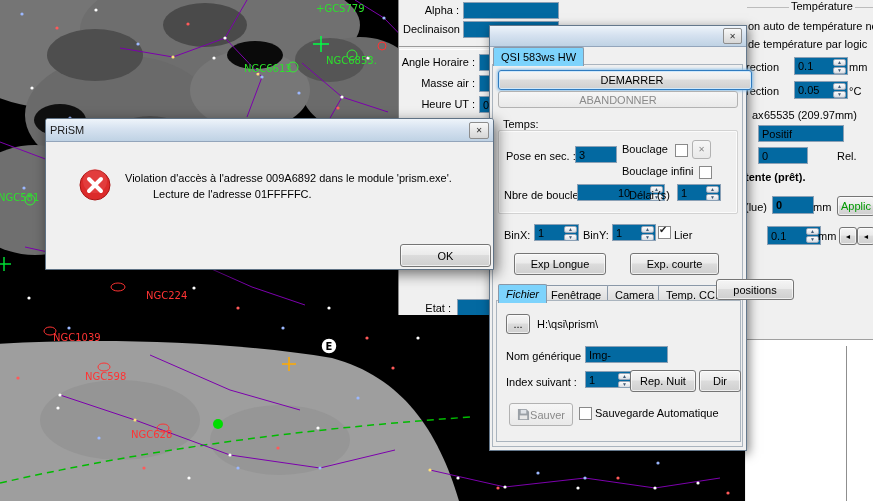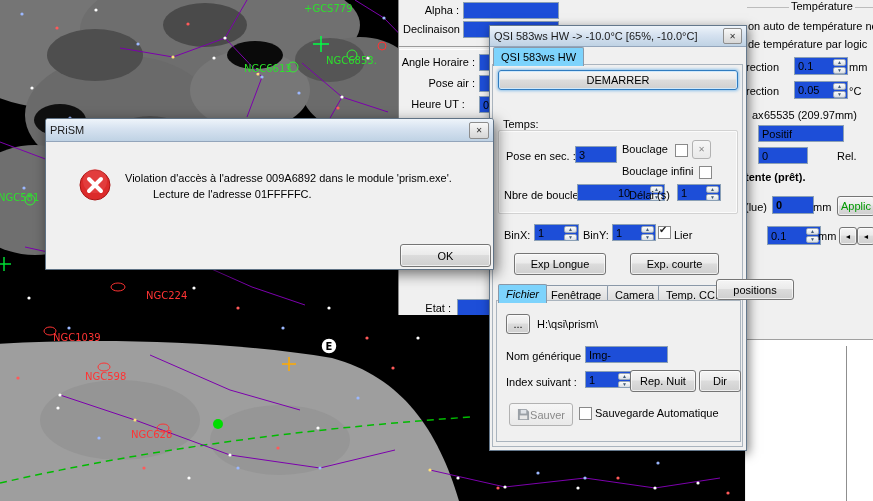--- a/index.html
+++ b/index.html
@@ -1,26 +1,26 @@
 <!DOCTYPE html>
 <html><head>
 <meta charset="utf-8">
 <style>
   html,body{margin:0;padding:0;background:#222;}
   #screen{position:relative;width:873px;height:501px;overflow:hidden;background:#000;
           font-family:"Liberation Sans",sans-serif;font-size:11px;color:#000;}
   
   .lbl{position:absolute;white-space:nowrap;line-height:13px;}
-  .field{position:absolute;background:#1d4ed8;border:1px solid #8ba0b5;display:flex;align-items:center;
+  .field{position:absolute;background:#0369a1;border:1px solid #8ba0b5;display:flex;align-items:center;
          padding:0 3px;overflow:hidden;white-space:nowrap;}
   .btn{position:absolute;display:flex;align-items:center;justify-content:center;cursor:default;
        background:linear-gradient(#f5f5f5,#ebebeb 45%,#dcdcdc 50%,#cfcfcf);
        border:1px solid #757575;border-radius:3px;box-shadow:inset 0 0 0 1px rgba(255,255,255,.65);
        white-space:nowrap;}
-  .btn.default{border-color:#2f7bbf;box-shadow:0 0 3px 1px #8fc2ea,inset 0 0 0 1px #cfe8fb;}
+  .btn.default{border-color:#2f7bbf;box-shadow:0 0 3px 1px #8fc2ea,inset 0 0 0 1px #cfe8fb;padding-left:14px;}
   .btn.disabled{color:#8a8a8a;background:linear-gradient(#f6f6f6,#e9e9e9);border-color:#b2b2b2;box-shadow:none;}
   .cb{position:absolute;width:11px;height:11px;background:#fff;border:1px solid #898989;}
   .cb span{position:absolute;left:0px;top:-3px;font-size:10px;color:#222;}
   .spin .arrows{position:absolute;right:1px;top:1px;bottom:1px;width:13px;display:flex;flex-direction:column;gap:1px;}
   .ar{flex:1;display:flex;align-items:center;justify-content:center;font-size:5px;color:#3f5a77;
       background:linear-gradient(#fdfdfd,#d9dee4);border:1px solid #98a6b8;border-radius:2px;line-height:5px;}
   .titlebar{position:absolute;left:0;top:0;right:0;height:20px;display:flex;align-items:center;padding:0 4px;
       background:linear-gradient(#eef4fa,#d6e2f0 45%,#bfd2e4);border-bottom:1px solid #93a5bb;color:#1a1a1a;}
   .close{width:17px;height:14px;margin-left:auto;display:flex;align-items:center;justify-content:center;
       background:linear-gradient(#f8f8f8,#d6d6d6);border:1px solid #8d8d8d;border-radius:2px;font-size:8px;color:#333;}
@@ -185,42 +185,42 @@
           <ellipse cx="50" cy="331" rx="6" ry="4" fill="none" stroke="#ff3333" stroke-width="1"></ellipse>
           <ellipse cx="104" cy="367" rx="6" ry="4" fill="none" stroke="#ff3333" stroke-width="1"></ellipse>
           <ellipse cx="163" cy="428" rx="6" ry="4" fill="none" stroke="#ff3333" stroke-width="1"></ellipse>
           <ellipse cx="293" cy="67" rx="5" ry="5" fill="none" stroke="#33ee33" stroke-width="1"></ellipse>
           <ellipse cx="352" cy="55" rx="5" ry="5" fill="none" stroke="#33ee33" stroke-width="1"></ellipse>
           <ellipse cx="30" cy="200" rx="5" ry="5" fill="none" stroke="#33ee33" stroke-width="1"></ellipse>
           <ellipse cx="382" cy="46" rx="4" ry="4" fill="none" stroke="#ff3333" stroke-width="1"></ellipse>
         </g>
     </svg>
     <div id="map-labels">
-        <div class="map-label" style="left: 304px; top: 3px; color: rgb(44, 224, 44);">+GCS779</div>
+        <div class="map-label" style="left: 316px; top: 3px; color: rgb(44, 224, 44);">+GCS779</div>
         <div class="map-label" style="left: 244px; top: 63px; color: rgb(44, 224, 44);">NGC6613</div>
         <div class="map-label" style="left: 326px; top: 55px; color: rgb(44, 224, 44);">NGC6853.</div>
         <div class="map-label" style="left: -2px; top: 192px; color: rgb(44, 224, 44);">NGC581</div>
         <div class="map-label" style="left: 98px; top: 290px; color: rgb(255, 52, 52); margin-left: 48px;">NGC224</div>
         <div class="map-label" style="left: 17px; top: 332px; color: rgb(255, 52, 52); margin-left: 36px;">NGC1039</div>
         <div class="map-label" style="left: 85px; top: 371px; color: rgb(255, 52, 52);">NGC598</div>
         <div class="map-label" style="left: 131px; top: 429px; color: rgb(255, 52, 52);">NGC628</div>
       </div>
   </div>
 
   <div class="panel" id="telescope" style="left:398px;top:0;width:347px;height:315px;border-left:1px solid #8a8a8a;overflow:hidden;">
     <div class="lbl" style="left:4px;top:4px;width:56px;text-align:right;">Alpha :</div>
     <div class="field" style="left:64px;top:2px;width:88px;height:15px;"></div>
     <div class="lbl" style="left:4px;top:23px;width:56px;text-align:right;">Declinaison :</div>
     <div class="field" style="left:64px;top:21px;width:88px;height:15px;"></div>
     <div style="position:absolute;left:0;top:46px;width:100%;height:2px;border-top:1px solid #9b9b9b;border-bottom:1px solid #ffffff;"></div>
     <div class="lbl" style="left:2px;top:56px;width:74px;text-align:right;">Angle Horaire :</div>
     <div class="field" style="left:80px;top:54px;width:72px;height:15px;"></div>
-    <div class="lbl" style="left:2px;top:77px;width:74px;text-align:right;">Pose air :</div>
+    <div class="lbl" style="left:2px;top:77px;width:74px;text-align:right;">Masse air :</div>
     <div class="field" style="left:80px;top:75px;width:72px;height:15px;"></div>
-    <div class="lbl" style="left:2px;top:98px;width:74px;text-align:center;">Heure UT :</div>
+    <div class="lbl" style="left:2px;top:98px;width:74px;text-align:right;">Heure UT :</div>
     <div class="field" style="left:80px;top:96px;width:72px;height:15px;">02</div>
     <div class="lbl" style="left:18px;top:302px;width:34px;text-align:right;">Etat :</div>
     <div class="field" style="left:58px;top:299px;width:200px;height:15px;"></div>
   </div>
 
   <div class="panel" id="rightpanel" style="left:745px;top:0;width:128px;height:501px;overflow:hidden;">
     <div class="lbl" style="left:46px;top:0;">Température</div>
     <div style="position:absolute;left:2px;top:7px;width:42px;height:1px;background:#bcbcbc;"></div>
     <div style="position:absolute;left:110px;top:7px;width:18px;height:1px;background:#bcbcbc;"></div>
     <div class="lbl" style="left:3px;top:20px;">on auto de température not</div>
@@ -276,29 +276,29 @@
         <span>◄</span>
       </div>
 
     <div style="position:absolute;left:1px;top:339px;width:127px;height:162px;background:#ffffff;border-top:1px solid #a0a0a0;">
       <div style="position:absolute;left:100px;top:6px;bottom:0;width:1px;background:#8f8f8f;"></div>
     </div>
   </div>
 
   <div id="qsi">
     <div class="titlebar">
-      <span>QSI 583ws HW  -&gt;  -10.0°C   [65%, -10.0°C]</span>
       <span class="close">
           <span>✕</span>
         </span>
     </div>
     <div class="tab sel" style="left:3px;top:21px;">QSI 583ws HW</div>
     <div class="page" style="left:2px;top:38px;width:249px;height:381px;"></div>
 
     <div class="btn default" style="left:8px;top:44px;width:238px;height:18px;">DEMARRER</div>
+    <div class="btn disabled" style="left:8px;top:65px;width:238px;height:15px;">ABANDONNER</div>
 
     <div class="lbl" style="left:13px;top:92px;">Temps:</div>
     <div class="group" style="left:8px;top:104px;width:238px;height:82px;"></div>
 
     <div class="lbl" style="left:16px;top:124px;">Pose en sec. :</div>
     <div class="field" style="left:85px;top:120px;width:34px;height:15px;">3</div>
     <div class="lbl" style="left:132px;top:117px;">Bouclage</div>
     <div class="cb" style="left:185px;top:118px;"></div>
     <div class="btn disabled" style="left:202px;top:114px;width:17px;height:17px;font-size:8px;">
         <span>✕</span>

